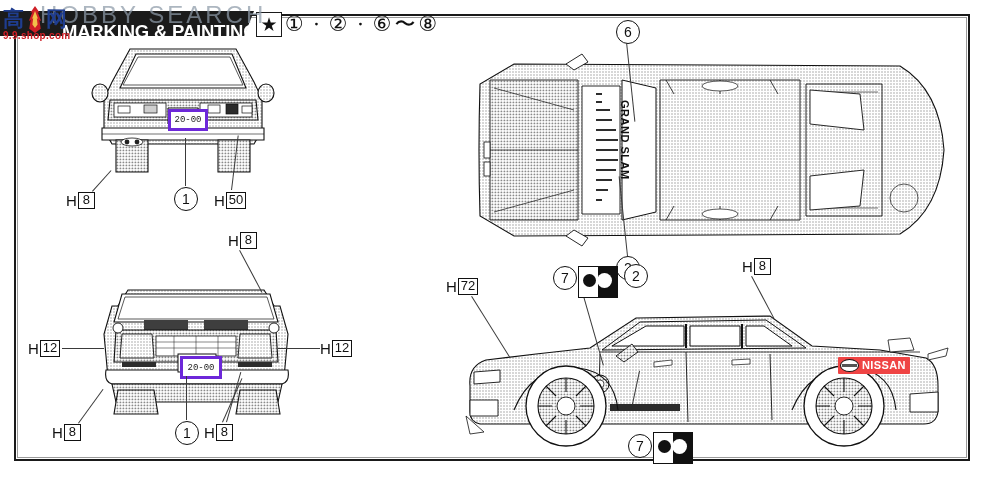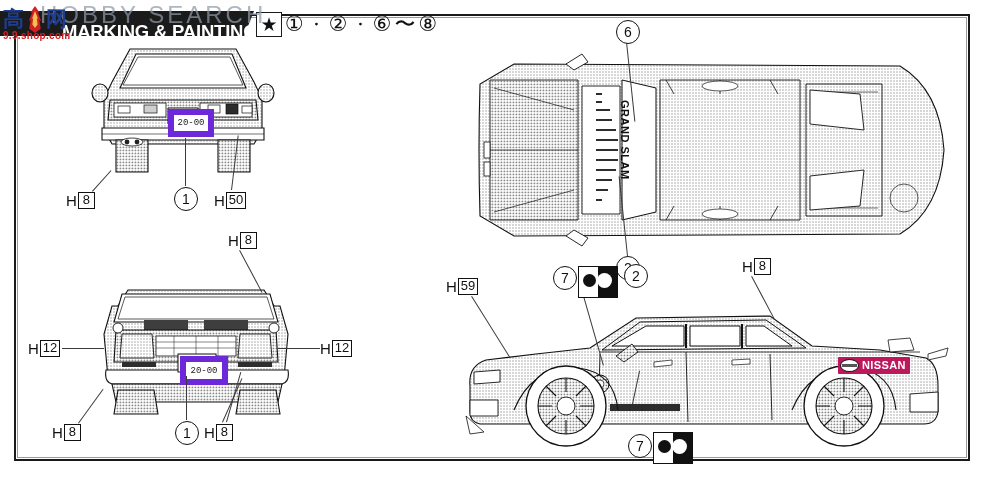--- a/index.html
+++ b/index.html
@@ -59,27 +59,27 @@
   .sw-tr{position:absolute;right:0;top:0;width:50%;height:100%;background:#111;}
   .sw-dot-b{position:absolute;left:4px;top:7px;width:13px;height:13px;border-radius:50%;background:#111;}
   .sw-dot-w{position:absolute;right:5px;top:6px;width:15px;height:15px;border-radius:50%;background:#fff;}
 
   
   .art{position:absolute;z-index:2;}
   .art svg{display:block;}
 
   
   .decal{position:absolute;z-index:3;font-family:"Liberation Sans",sans-serif;color:#111;}
-  .nissan-badge{position:absolute;z-index:3;background:#be185d;display:flex;align-items:center;gap:3px;
+  .nissan-badge{position:absolute;z-index:3;background:#ef4444;display:flex;align-items:center;gap:3px;
     padding:2px 4px 2px 2px;border-radius:1px;}
   .nb-logo{width:17px;height:11px;border-radius:50%;background:#fff;border:1.5px solid #111;
     display:flex;align-items:center;justify-content:center;}
   .nb-bar{width:15px;height:3px;background:#555;}
   .nb-text{color:#fff;font-size:11px;font-weight:bold;letter-spacing:.4px;line-height:11px;}
-  .plate{position:absolute;z-index:3;background:#fff;border:6px solid #6d28d9;display:flex;
+  .plate{position:absolute;z-index:3;background:#fff;border:3px solid #6d28d9;display:flex;
     align-items:center;justify-content:center;font-family:"Liberation Mono",monospace;color:#222;}
 </style>
 </head>
 <body>
 
 <div id="page">
 
   <div class="frame"></div>
   <div class="frame-inner"></div>
 
@@ -356,21 +356,21 @@
 
   <div class="nissan-badge" style="left:838px;top:357px;">
     <span class="nb-logo">
         <span class="nb-bar"></span>
       </span>
     <span class="nb-text">NISSAN</span>
   </div>
 
   <div class="lbl" style="left:446px;top:278px;">
     <span class="h">H</span>
-    <span class="num">59</span>
+    <span class="num">72</span>
   </div>
   <div class="ld" style="left:472px;top:296px;width:72px;transform:rotate(58deg);"></div>
 
   <div class="circ" style="left:553px;top:266px;">7</div>
   <div class="swatch" style="left:578px;top:266px;">
     <span class="sw-tl"></span>
     <span class="sw-tr"></span>
     <span class="sw-dot-b"></span>
     <span class="sw-dot-w"></span>
   </div>

